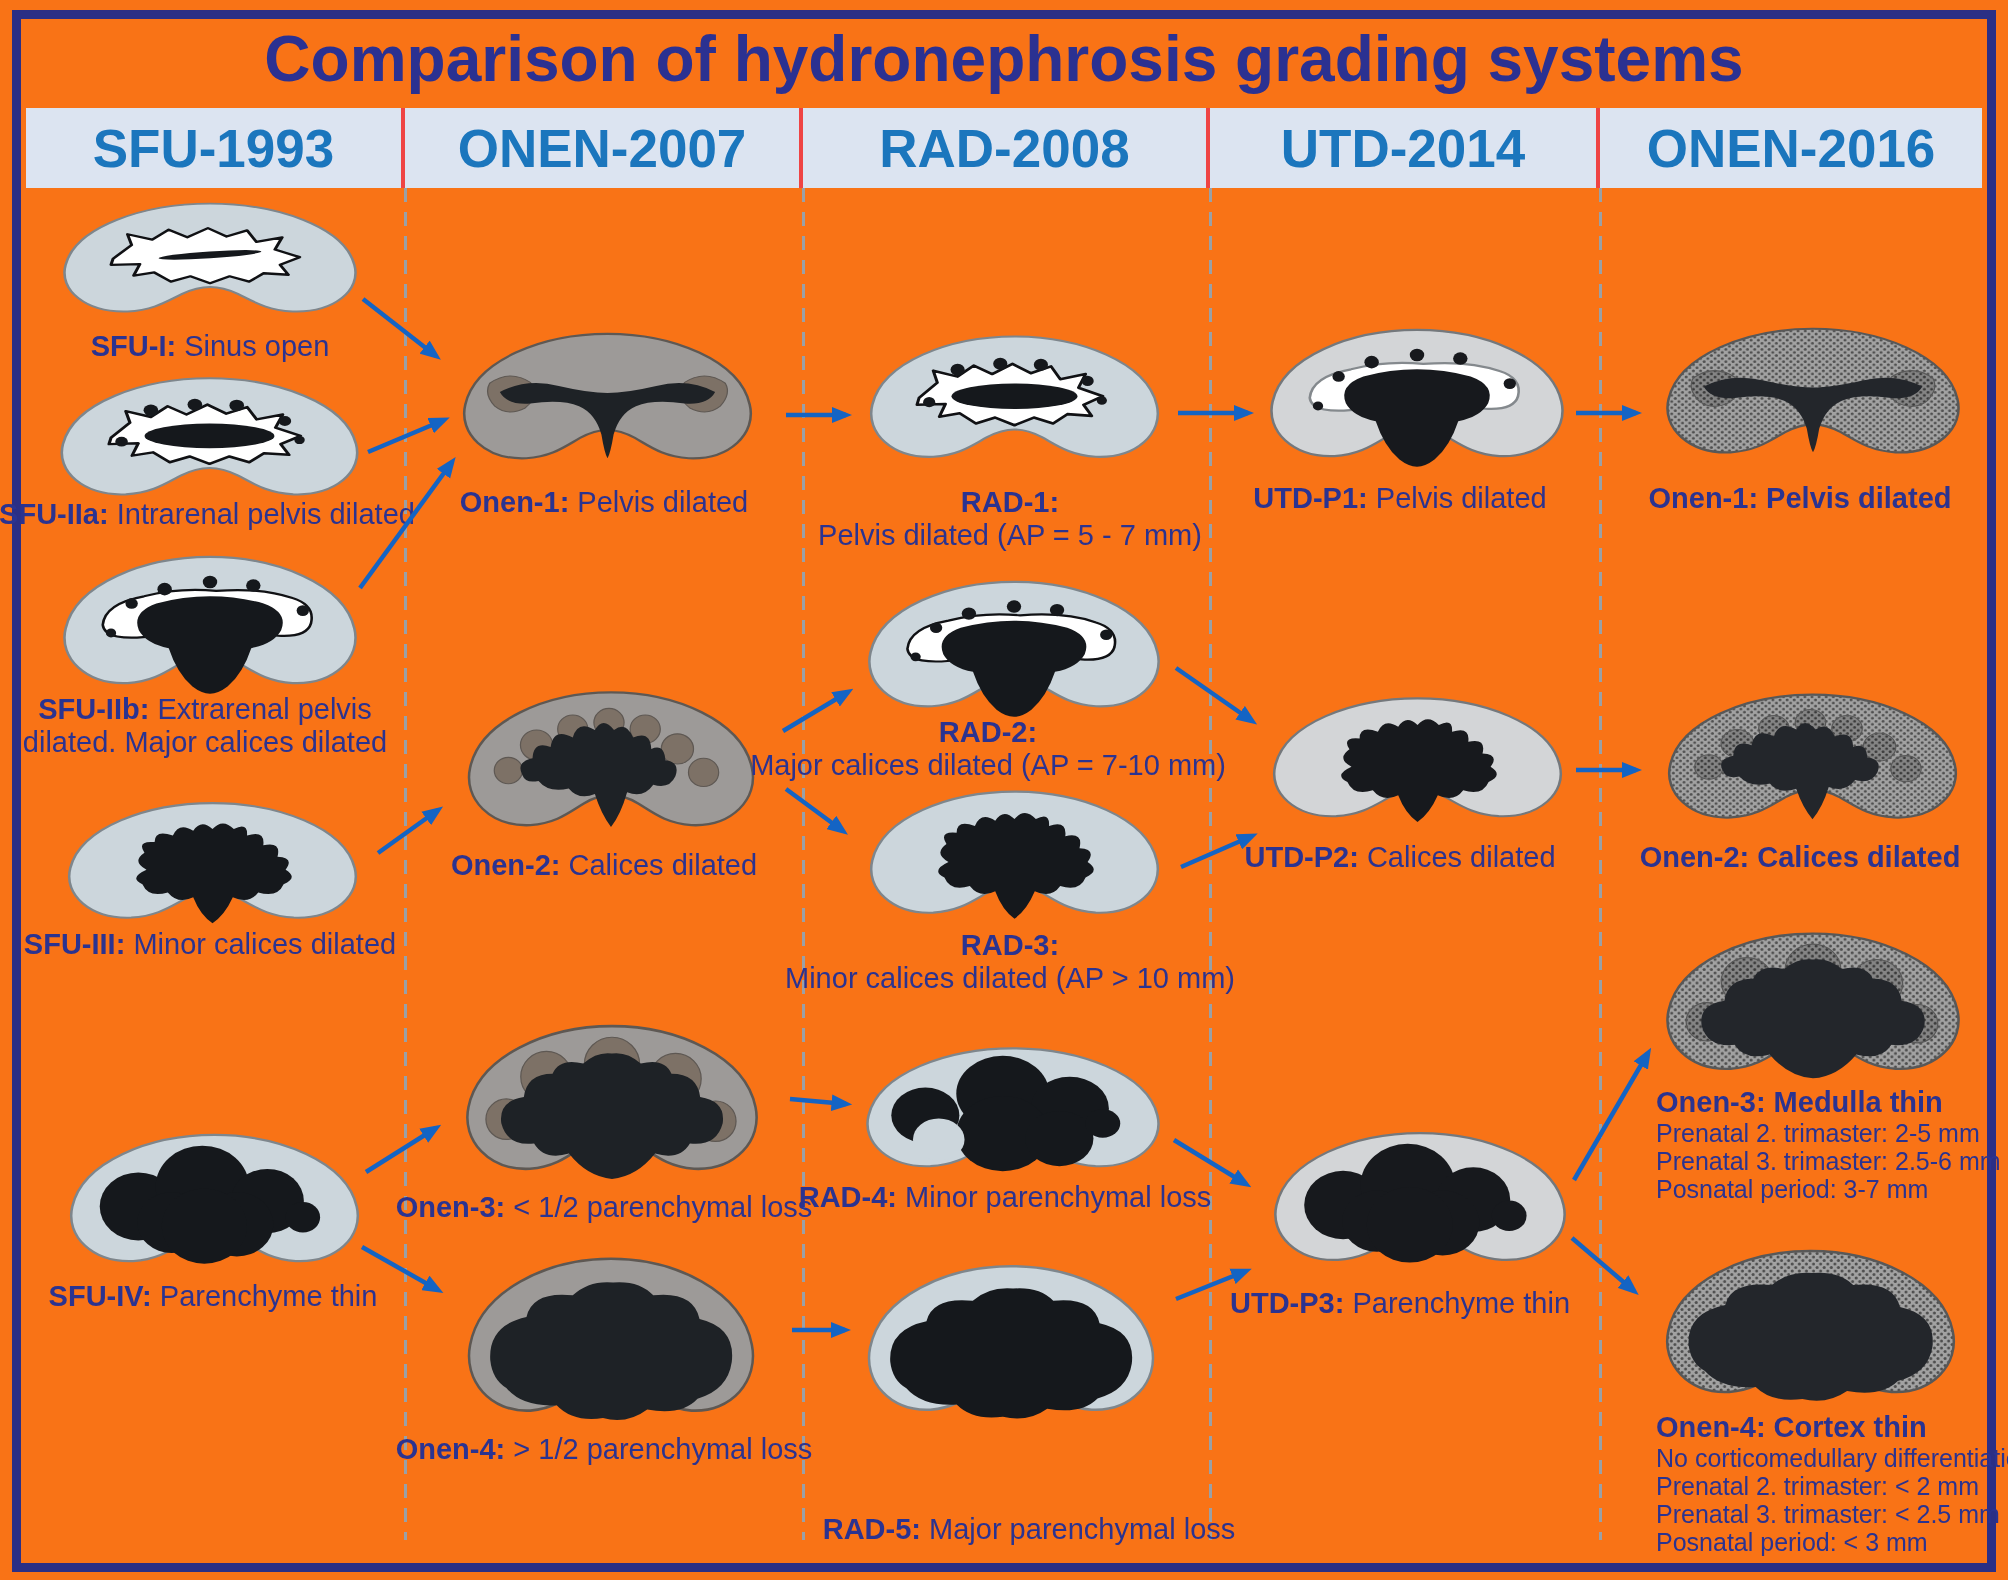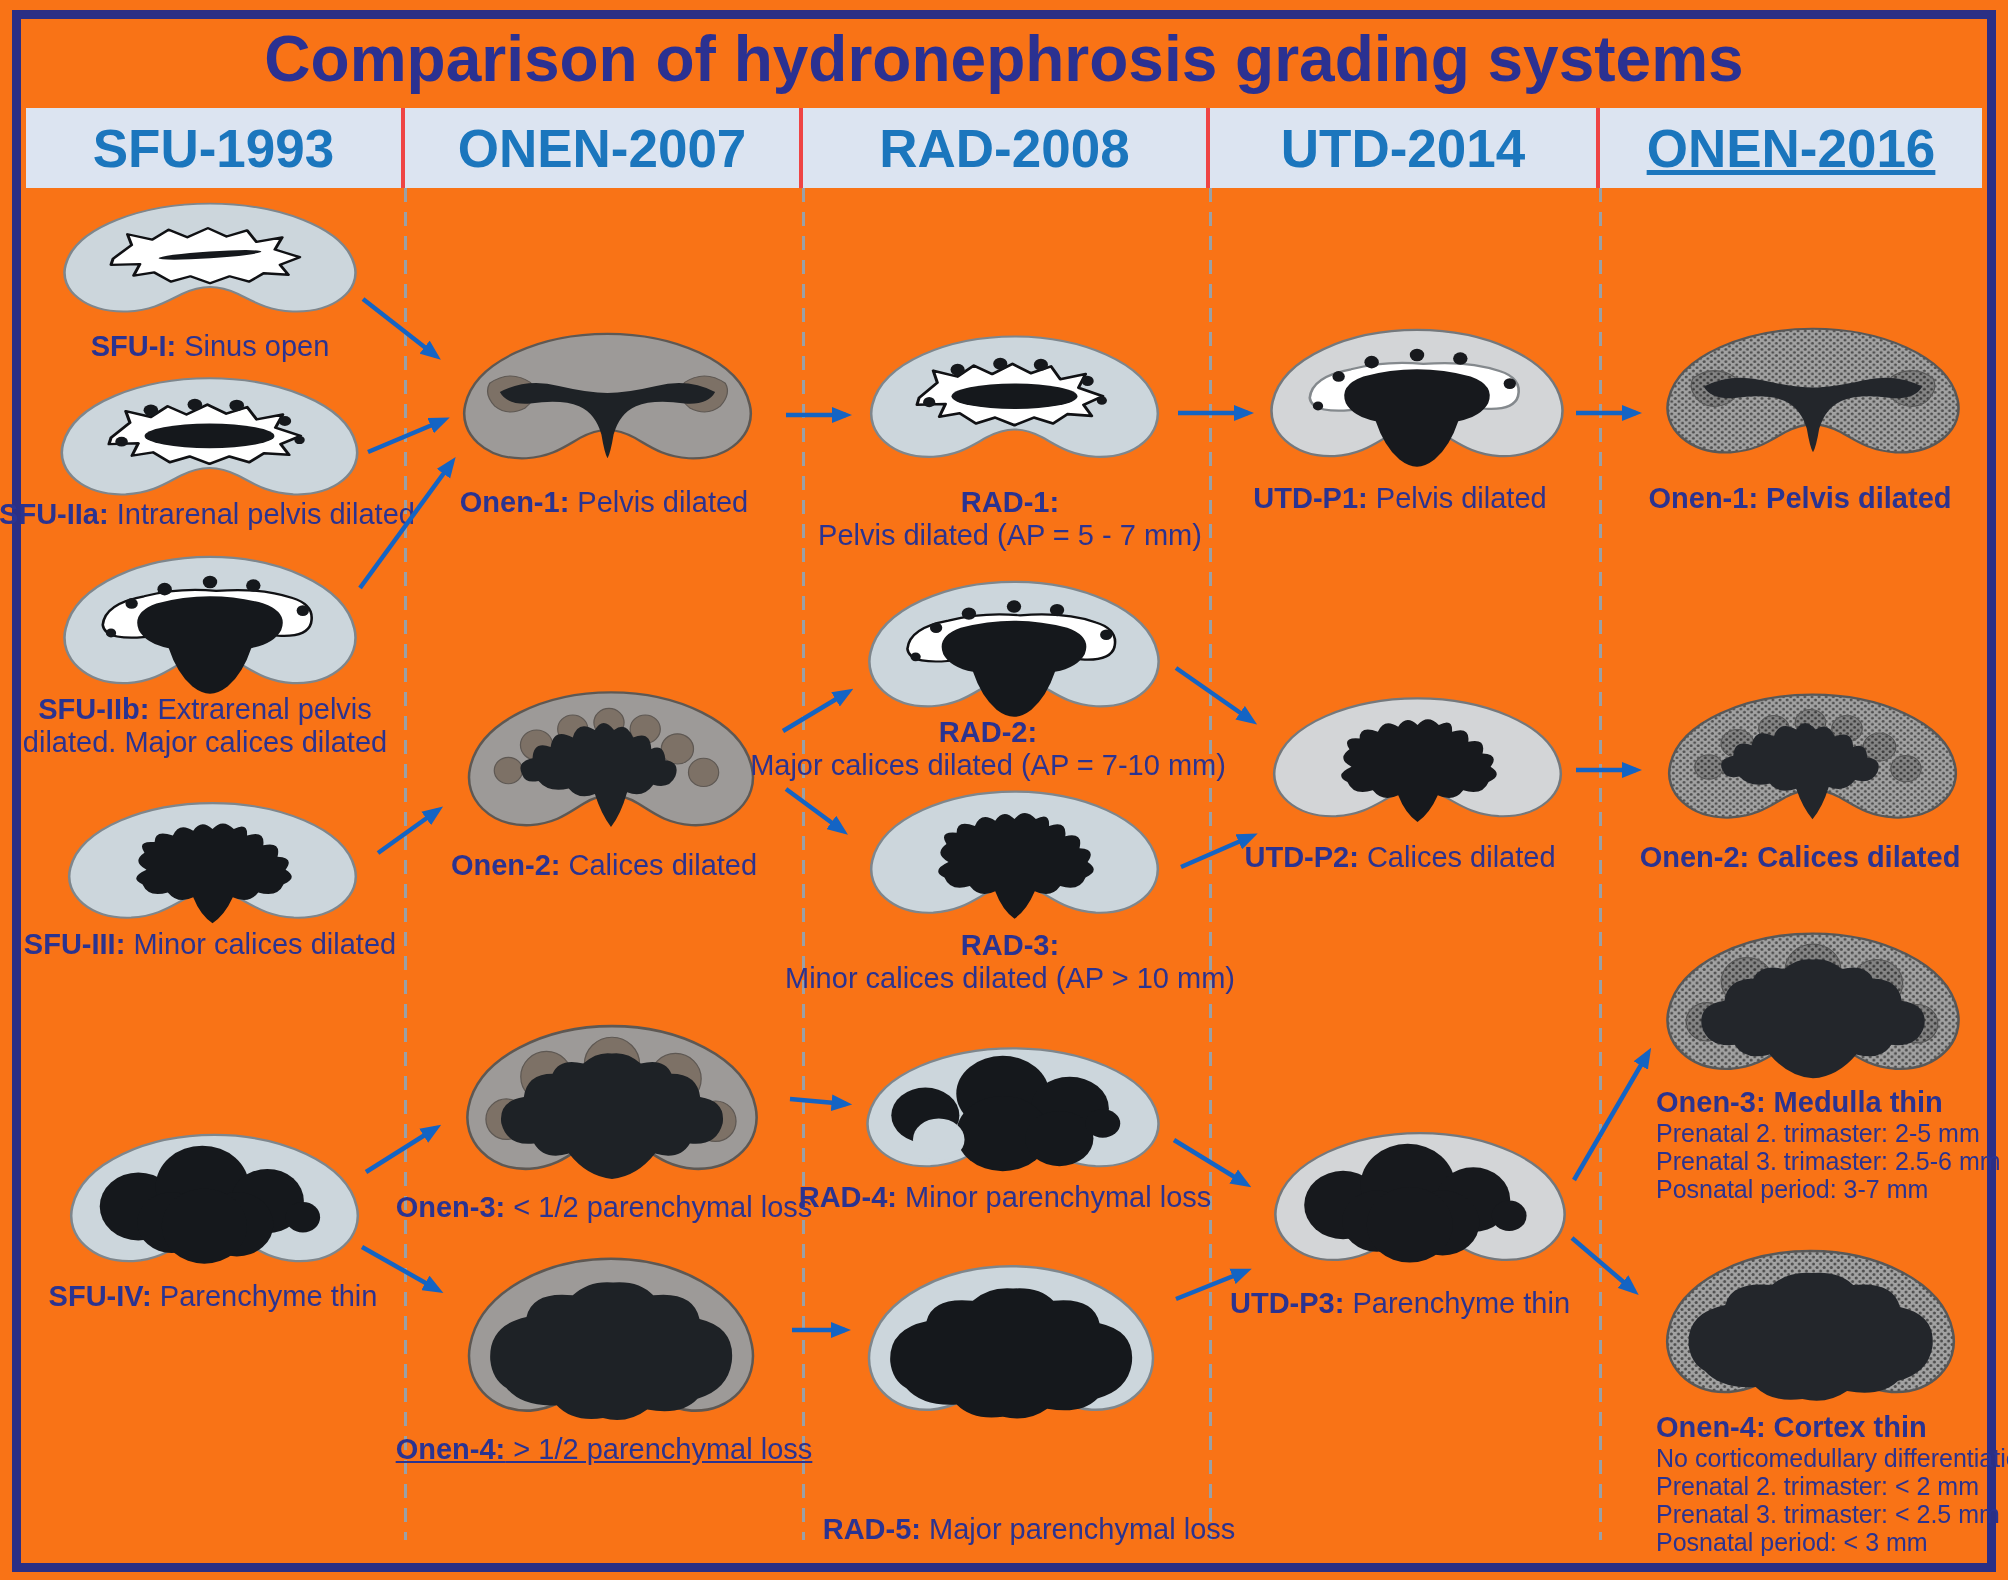--- a/index.html
+++ b/index.html
@@ -7,21 +7,21 @@
          font-family:"Liberation Sans",sans-serif;overflow:hidden;}
   .frame{position:absolute;left:12px;top:10px;right:12px;bottom:8px;
          border:9px solid #2b2f85;pointer-events:none;}
   .title{position:absolute;left:0;right:0;top:22px;text-align:center;
          font-size:64px;font-weight:bold;color:#2b3191;}
   .hdrband{position:absolute;left:26px;top:108px;height:80px;display:flex;
            background:#dce4f1;}
   .hcell{display:flex;align-items:center;justify-content:center;
          font-size:53px;font-weight:bold;color:#1b76bd;
          border-right:4px solid #ef4444;box-sizing:border-box;}
-  .hcell:last-child{border-right:none;text-decoration:underline;}
+  .hcell:last-child{border-right:none;}
   .vdiv{position:absolute;top:188px;height:1352px;width:3px;
         background:repeating-linear-gradient(to bottom,#9aa0a6 0 14px,transparent 14px 24px);}
   .cell{position:absolute;}
   .klabel{position:absolute;color:#2b3390;font-size:29px;line-height:33px;
           text-align:center;white-space:nowrap;}
   .klabel .b{font-weight:bold;}
   .klabel.two .b,.klabel.two .r{display:block;}
   .klabel.wrap{white-space:normal;}
   .klabel.left{text-align:left;}
   .sub{font-size:25px;line-height:28px;font-weight:normal;}
@@ -133,21 +133,21 @@
         <circle cx="222" cy="62" r="25" fill="#7d7166" stroke="#5e5853" stroke-width="1.2"></circle>
         <circle cx="57" cy="102" r="20" fill="#7d7166" stroke="#5e5853" stroke-width="1.2"></circle>
         <circle cx="261" cy="104" r="20" fill="#7d7166" stroke="#5e5853" stroke-width="1.2"></circle>
         <path d="M52,106 Q49,84 74,80 Q77,57 102,57 Q109,41 132,47 Q145,35 160,37 Q175,35 188,47 Q211,41 218,57 Q243,57 246,80 Q271,84 268,106 Q262,129 236,126 Q226,143 202,136 Q184,159 160,161 Q136,159 118,136 Q94,143 84,126 Q58,129 52,106 Z" fill="#1e2226"></path>
       </svg></div>
     <div class="klabel" style="left: 604px; top: 1191px; transform: translateX(-50%);"><span class="b">Onen-3:</span><span class="r"> &lt; 1/2 parenchymal loss</span></div>
     <div class="cell" style="left: 450px; top: 1248px; width: 322px; height: 183px;"><svg width="322" height="183" viewBox="0 0 320 170" preserveAspectRatio="none">
         <path d="M160,10 C96,10 30,40 20,90 C13,123 40,153 80,151 C106,149 119,137 133,128 C144,121 152,119 160,119 C168,119 176,121 187,128 C201,137 214,149 240,151 C280,153 307,123 300,90 C290,40 224,10 160,10 Z" fill="#9d9a98" stroke="#5e5853" stroke-width="2.5"></path>
         <path d="M40,104 Q38,72 76,64 Q82,40 122,44 Q138,30 162,32 Q188,30 202,44 Q242,40 248,66 Q284,74 280,106 Q276,132 246,140 Q230,156 196,150 Q176,164 152,158 Q122,162 106,146 Q72,148 56,130 Q42,122 40,104 Z" fill="#1e2226"></path>
       </svg></div>
-    <div class="klabel" style="left: 604px; top: 1433px; transform: translateX(-50%); text-decoration: underline;"><span class="b">Onen-4:</span><span class="r"> &gt; 1/2 parenchymal loss</span></div>
+    <div class="klabel" style="left: 604px; top: 1433px; transform: translateX(-50%);"><span class="b">Onen-4:</span><span class="r"> &gt; 1/2 parenchymal loss</span></div>
     <div class="cell" style="left: 852px; top: 328px; width: 325px; height: 145px;"><svg width="325" height="145" viewBox="0 0 320 170" preserveAspectRatio="none">
         <path d="M160,10 C96,10 30,40 20,90 C13,123 40,153 80,151 C106,149 119,137 133,128 C144,121 152,119 160,119 C168,119 176,121 187,128 C201,137 214,149 240,151 C280,153 307,123 300,90 C290,40 224,10 160,10 Z" fill="#ccd6dc" stroke="#7e868c" stroke-width="2.5"></path>
         <path d="M66,82 L84,64 L80,50 L104,57 L120,44 L138,54 L158,42 L176,53 L196,45 L205,60 L230,54 L223,70 L247,80 L228,90 L236,103 L212,101 L198,112 L179,105 L160,114 L141,105 L122,112 L106,100 L86,104 L92,89 L64,90 Z" fill="#ffffff" stroke="#101114" stroke-width="3" stroke-linejoin="round"></path>
         <ellipse cx="160" cy="80" rx="62" ry="15" fill="#15181c"></ellipse>
         <circle cx="104" cy="49" r="7" fill="#15181c"></circle>
         <circle cx="146" cy="42" r="7" fill="#15181c"></circle>
         <circle cx="186" cy="43" r="7" fill="#15181c"></circle>
         <circle cx="232" cy="62" r="6" fill="#15181c"></circle>
         <circle cx="76" cy="87" r="6" fill="#15181c"></circle>
         <circle cx="246" cy="85" r="5" fill="#15181c"></circle>

